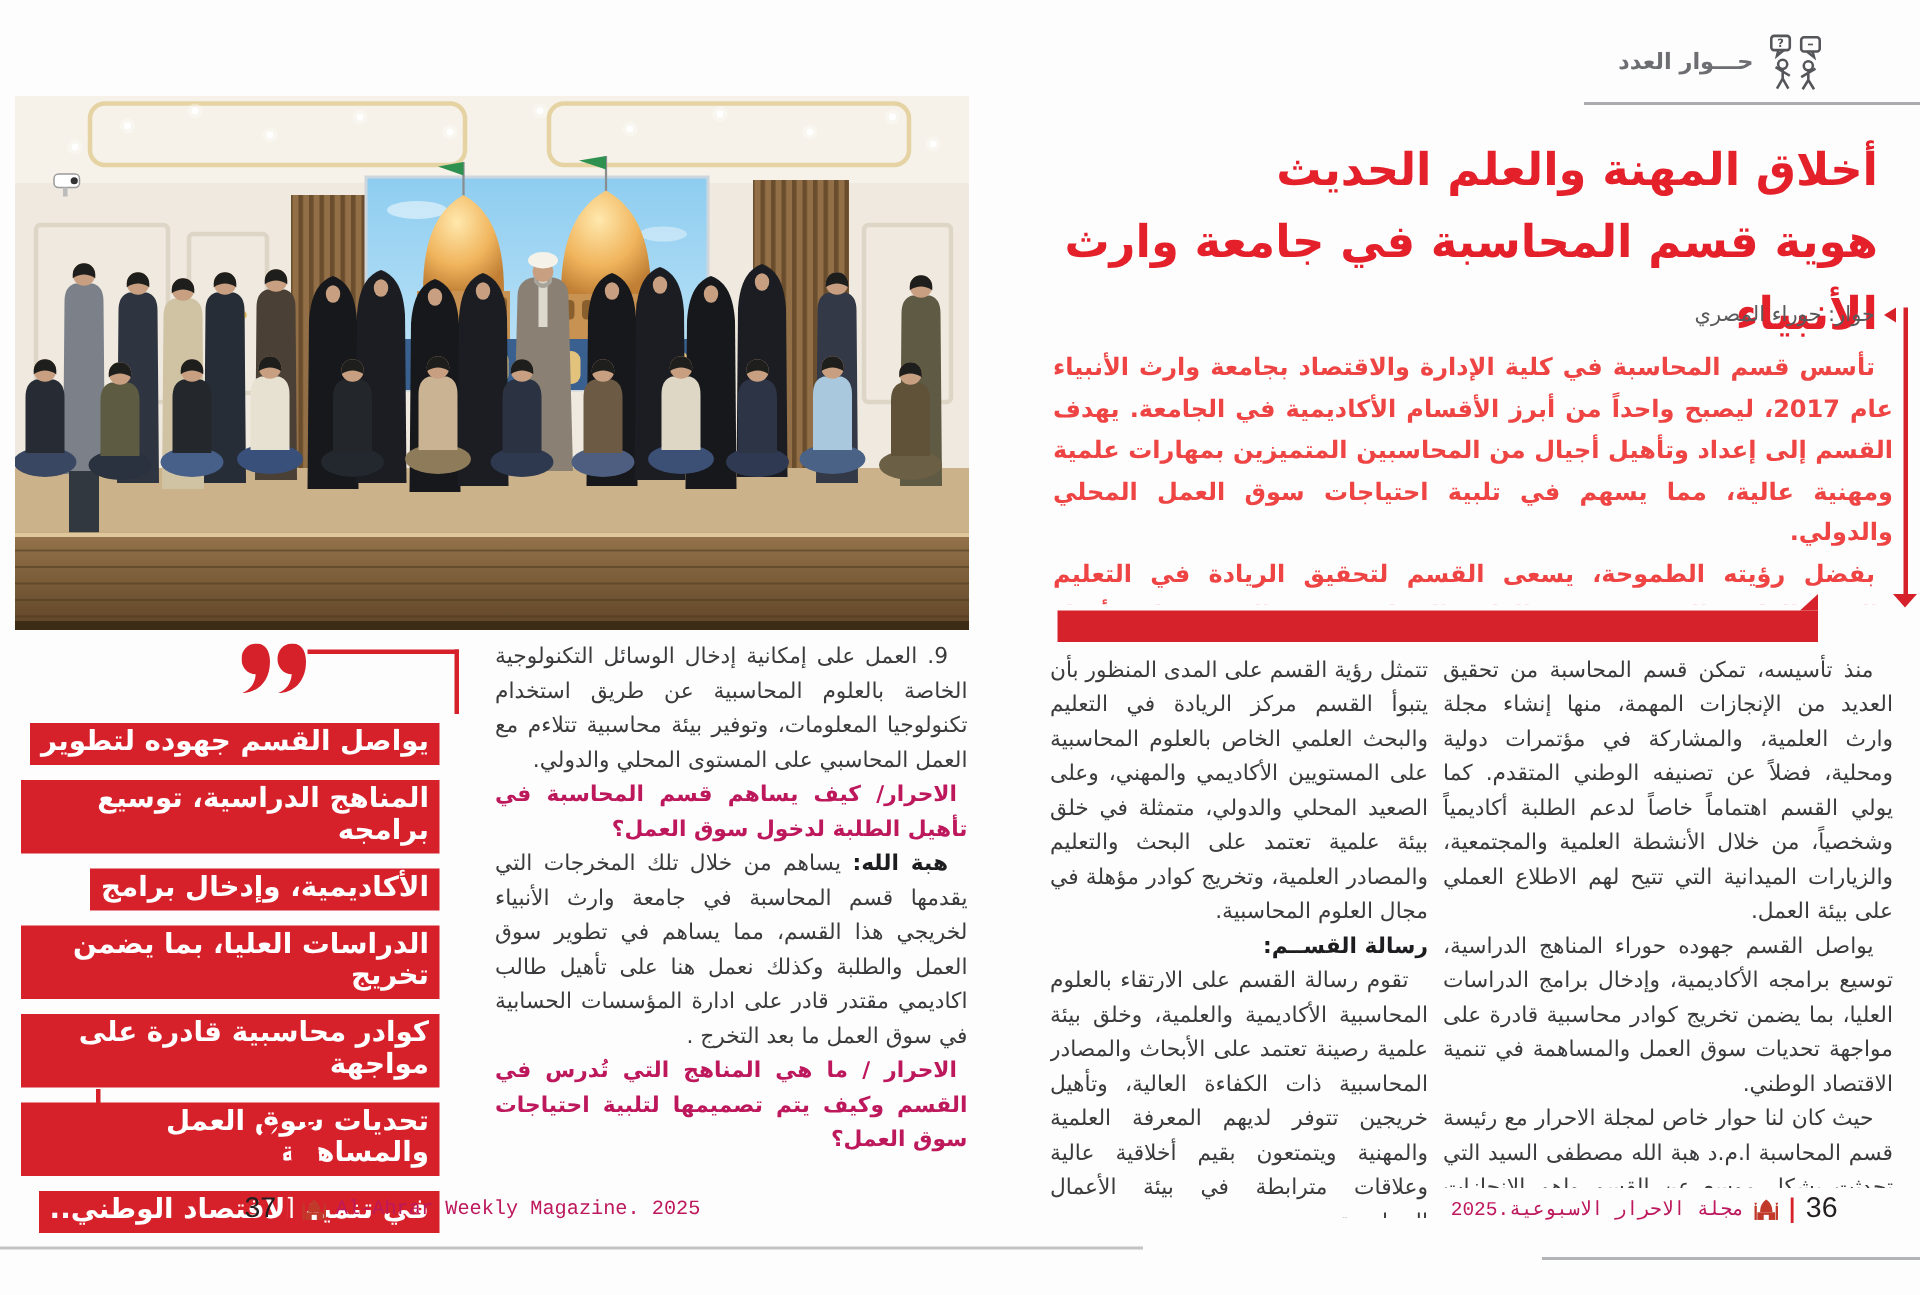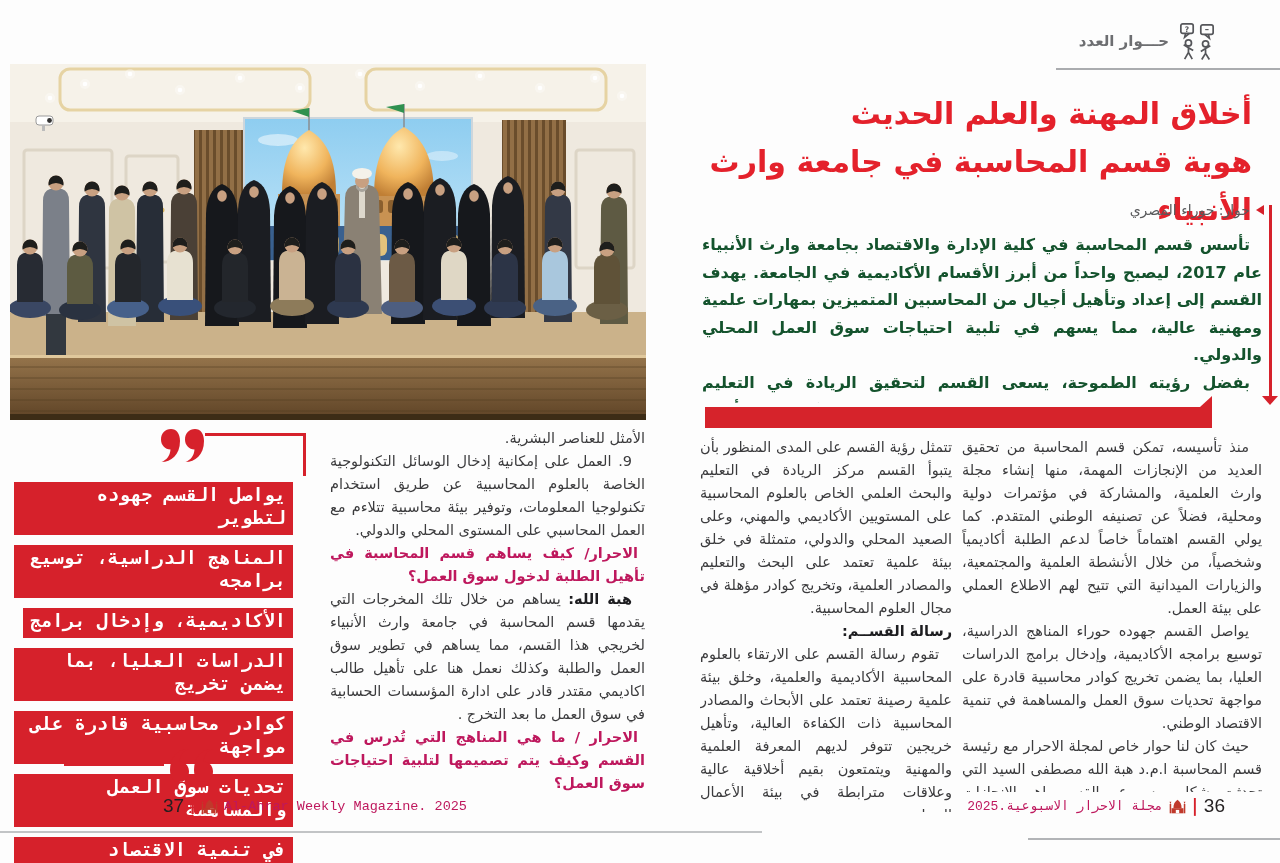--- a/index.html
+++ b/index.html
@@ -7,40 +7,40 @@
     position:relative;width:1280px;height:863px;background:#fdfdfd;
     font-family:"DejaVu Sans",sans-serif;overflow:hidden;margin:0 auto;
   }
   
   .section-head{position:absolute;top:22px;right:64px;direction:rtl;display:flex;align-items:center;gap:9px;color:#6d6e71;font-size:15px;font-weight:bold;}
   .head-rule{position:absolute;top:68px;left:1056px;width:224px;height:2px;background:#aaacaf;}
   
   .title{position:absolute;top:90px;left:648px;width:604px;text-align:right;direction:rtl;color:#e4212b;font-weight:bold;font-size:30px;line-height:48px;}
   .byline{position:absolute;top:202px;right:16px;direction:rtl;display:flex;align-items:center;gap:6px;color:#58595b;font-size:14px;}
   .byline-tri{width:0;height:0;border-top:5px solid transparent;border-bottom:5px solid transparent;border-right:8px solid #d6212b;}
-  .intro{position:absolute;top:231px;right:18px;width:560px;height:172px;overflow:hidden;direction:rtl;text-align:justify;color:#14532d;font-weight:bold;font-size:16px;line-height:27.5px;margin-left:13px;}
+  .intro{position:absolute;top:231px;right:18px;width:560px;height:172px;overflow:hidden;direction:rtl;text-align:justify;color:#ef4444;font-weight:bold;font-size:16px;line-height:27.5px;margin-left:13px;}
   .intro p{margin:0;text-indent:12px;}
   .red-vline{position:absolute;left:1269px;top:205px;width:3px;height:192px;background:#d6212b;}
   .red-vline-tip{position:absolute;left:1262px;top:396px;width:0;height:0;border-left:8px solid transparent;border-right:8px solid transparent;border-top:9px solid #d6212b;}
   .red-bar{position:absolute;left:705px;top:407px;width:507px;height:21px;background:#d6232b;}
   .red-bar-tip{position:absolute;left:1200px;top:396px;width:0;height:0;border-left:12px solid transparent;border-bottom:11px solid #d6232b;}
   
   .col{position:absolute;direction:rtl;text-align:justify;color:#3b3b3d;font-size:14.5px;line-height:23px;overflow:hidden;}
   .col p{margin:0;text-indent:13px;}
   .col p.noindent{text-indent:0;}
   .col .q{color:#be185d;font-weight:bold;text-indent:7px;}
   .col .subhead{color:#1d1d20;font-weight:bold;text-indent:0;}
   .col .aname{color:#1d1d20;font-weight:bold;margin-top:36px;}
   .col1{left:962px;top:436px;width:300px;height:356px;}
   .col2{left:700px;top:436px;width:252px;height:376px;}
   .col3{left:330px;top:427px;width:315px;height:380px;}
   
   .pq-strips{position:absolute;left:14px;top:482px;width:279px;direction:rtl;text-align:right;}
   .pq-strips .strip{margin-bottom:10px;}
-  .pq-strips .strip span{display:inline-block;background:#d6212b;color:#ffffff;font-weight:bold;font-size:18.5px;padding:2px 7px 5px;font-family:Liberation Mono, monospace;}
+  .pq-strips .strip span{display:inline-block;background:#d6212b;color:#ffffff;font-weight:bold;font-size:18.5px;padding:2px 7px 5px;}
   .pq-line{position:absolute;background:#d6212b;}
   
   .footer{position:absolute;top:795px;display:flex;align-items:center;gap:6px;}
   .footer .num{font-family:"Liberation Sans",sans-serif;font-weight:normal;font-size:19px;color:#231f20;}
   .footer .pipe{color:#d6212b;font-weight:bold;font-size:17px;}
   .footer .mag{color:#be185d;font-size:13.5px;font-family:Liberation Mono, monospace;}
   .footer-left{left:163px;font-family:"Liberation Sans",sans-serif;}
   .footer-right{right:55px;direction:rtl;}
   .footer-right .mag{font-size:13px;}
   .foot-rule{position:absolute;height:2px;background:#c2c4c6;}
@@ -445,21 +445,20 @@
   <div class="pq-line" style="left:64px;top:726px;width:3px;height:40px;"></div>
   <div class="pq-line" style="left:64px;top:763px;width:100px;height:3px;"></div>
   <svg style="position:absolute;left:167px;top:748px;transform:rotate(180deg);" width="46" height="34" viewBox="0 0 46 34">
     <g fill="#d6212b">
       <path d="M10,0 C4,0 0,4.5 0,10.5 C0,16 4,20.5 9.5,20.5 C9,27 5.5,31 0.5,33 C10,33 19,26 19,12 C19,4.5 15.5,0 10,0 Z"></path>
       <path d="M34,0 C28,0 24,4.5 24,10.5 C24,16 28,20.5 33.5,20.5 C33,27 29.5,31 24.5,33 C34,33 43,26 43,12 C43,4.5 39.5,0 34,0 Z"></path>
     </g>
   </svg>
 
   <div class="col col3">
-    <p class="noindent">الأمثل للعناصر البشرية.</p>
     <p>9. العمل على إمكانية إدخال الوسائل التكنولوجية الخاصة بالعلوم المحاسبية عن طريق استخدام تكنولوجيا المعلومات، وتوفير بيئة محاسبية تتلاءم مع العمل المحاسبي على المستوى المحلي والدولي.</p>
     <p class="q">الاحرار/ كيف يساهم قسم المحاسبة في تأهيل الطلبة لدخول سوق العمل؟</p>
     <p><span class="aname">هبة الله:</span> <span>يساهم من خلال تلك المخرجات التي يقدمها قسم المحاسبة في جامعة وارث الأنبياء لخريجي هذا القسم، مما يساهم في تطوير سوق العمل والطلبة وكذلك نعمل هنا على تأهيل طالب اكاديمي مقتدر قادر على ادارة المؤسسات الحسابية في سوق العمل ما بعد التخرج .</span></p>
     <p class="q">الاحرار / ما هي المناهج التي تُدرس في القسم وكيف يتم تصميمها لتلبية احتياجات سوق العمل؟</p>
 
   </div>
 
   <div class="footer footer-left">
     <span class="num">37</span>
     <span class="pipe">|</span>

